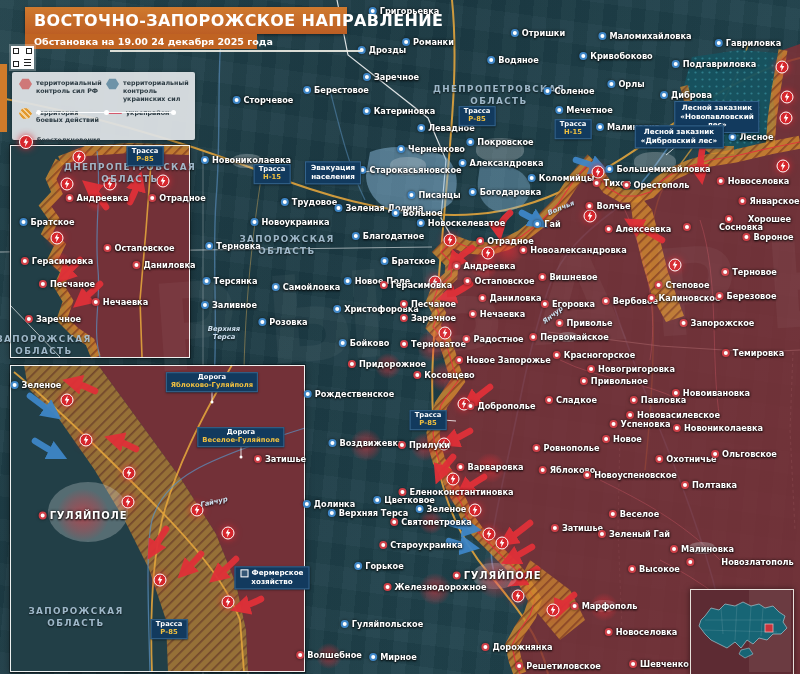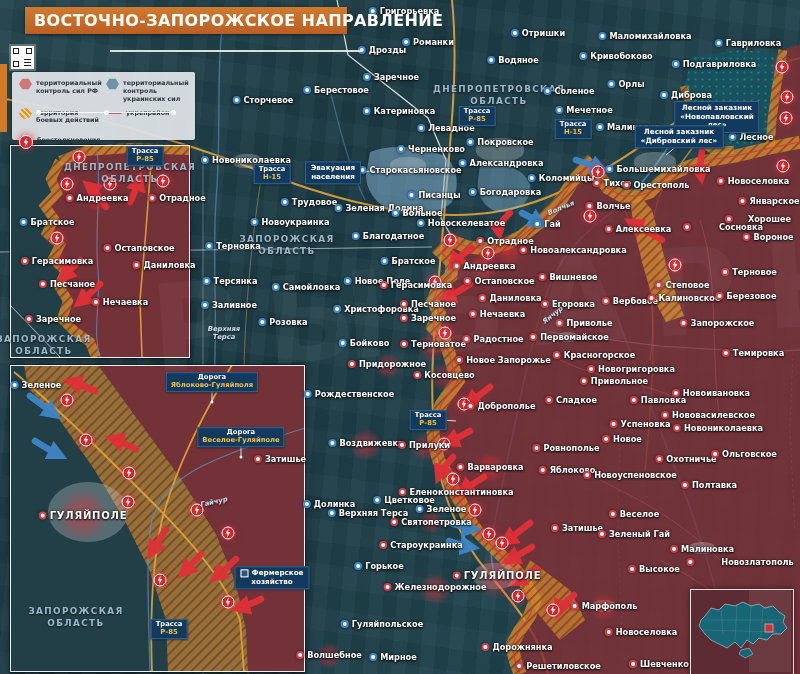--- a/index.html
+++ b/index.html
@@ -207,20 +207,23 @@
   </svg>
 
   <div class="inset" style="left:10px;top:145px;width:180px;height:213px;"></div>
   <div class="inset" style="left:10px;top:365px;width:295px;height:307px;"></div>
 
   <div class="wm">РЫБАРЬ</div>
 
   <div class="banner">
     <span class="t">ВОСТОЧНО-ЗАПОРОЖСКОЕ НАПРАВЛЕНИЕ</span>
   </div>
+  <div class="subbar">
+    <span class="s">Обстановка на 19.00 24 декабря 2025 года</span>
+  </div>
   <div class="underline"></div>
   <div class="qr">
       <i></i>
       <i></i>
       <i></i>
     </div>
   <div class="stripe"></div>
 
   <div class="legend">
     <div class="li">
@@ -634,21 +637,21 @@
         <span>Сладкое</span>
       </div>
       <div class="place ru" style="left: 658px; top: 400px;">
         <span class="pin"></span>
         <span>Павловка</span>
       </div>
       <div class="place ru" style="left: 711px; top: 393px;">
         <span class="pin"></span>
         <span>Новоивановка</span>
       </div>
-      <div class="place ru" style="left: 708px; top: 415px; text-align: right;">
+      <div class="place ru" style="left: 673px; top: 415px; text-align: right;">
         <span class="pin"></span>
         <span>Нововасилевское</span>
       </div>
       <div class="place ru" style="left: 718px; top: 428px;">
         <span class="pin"></span>
         <span>Новониколаевка</span>
       </div>
       <div class="place ru" style="left: 640px; top: 424px;">
         <span class="pin"></span>
         <span>Успеновка</span>

